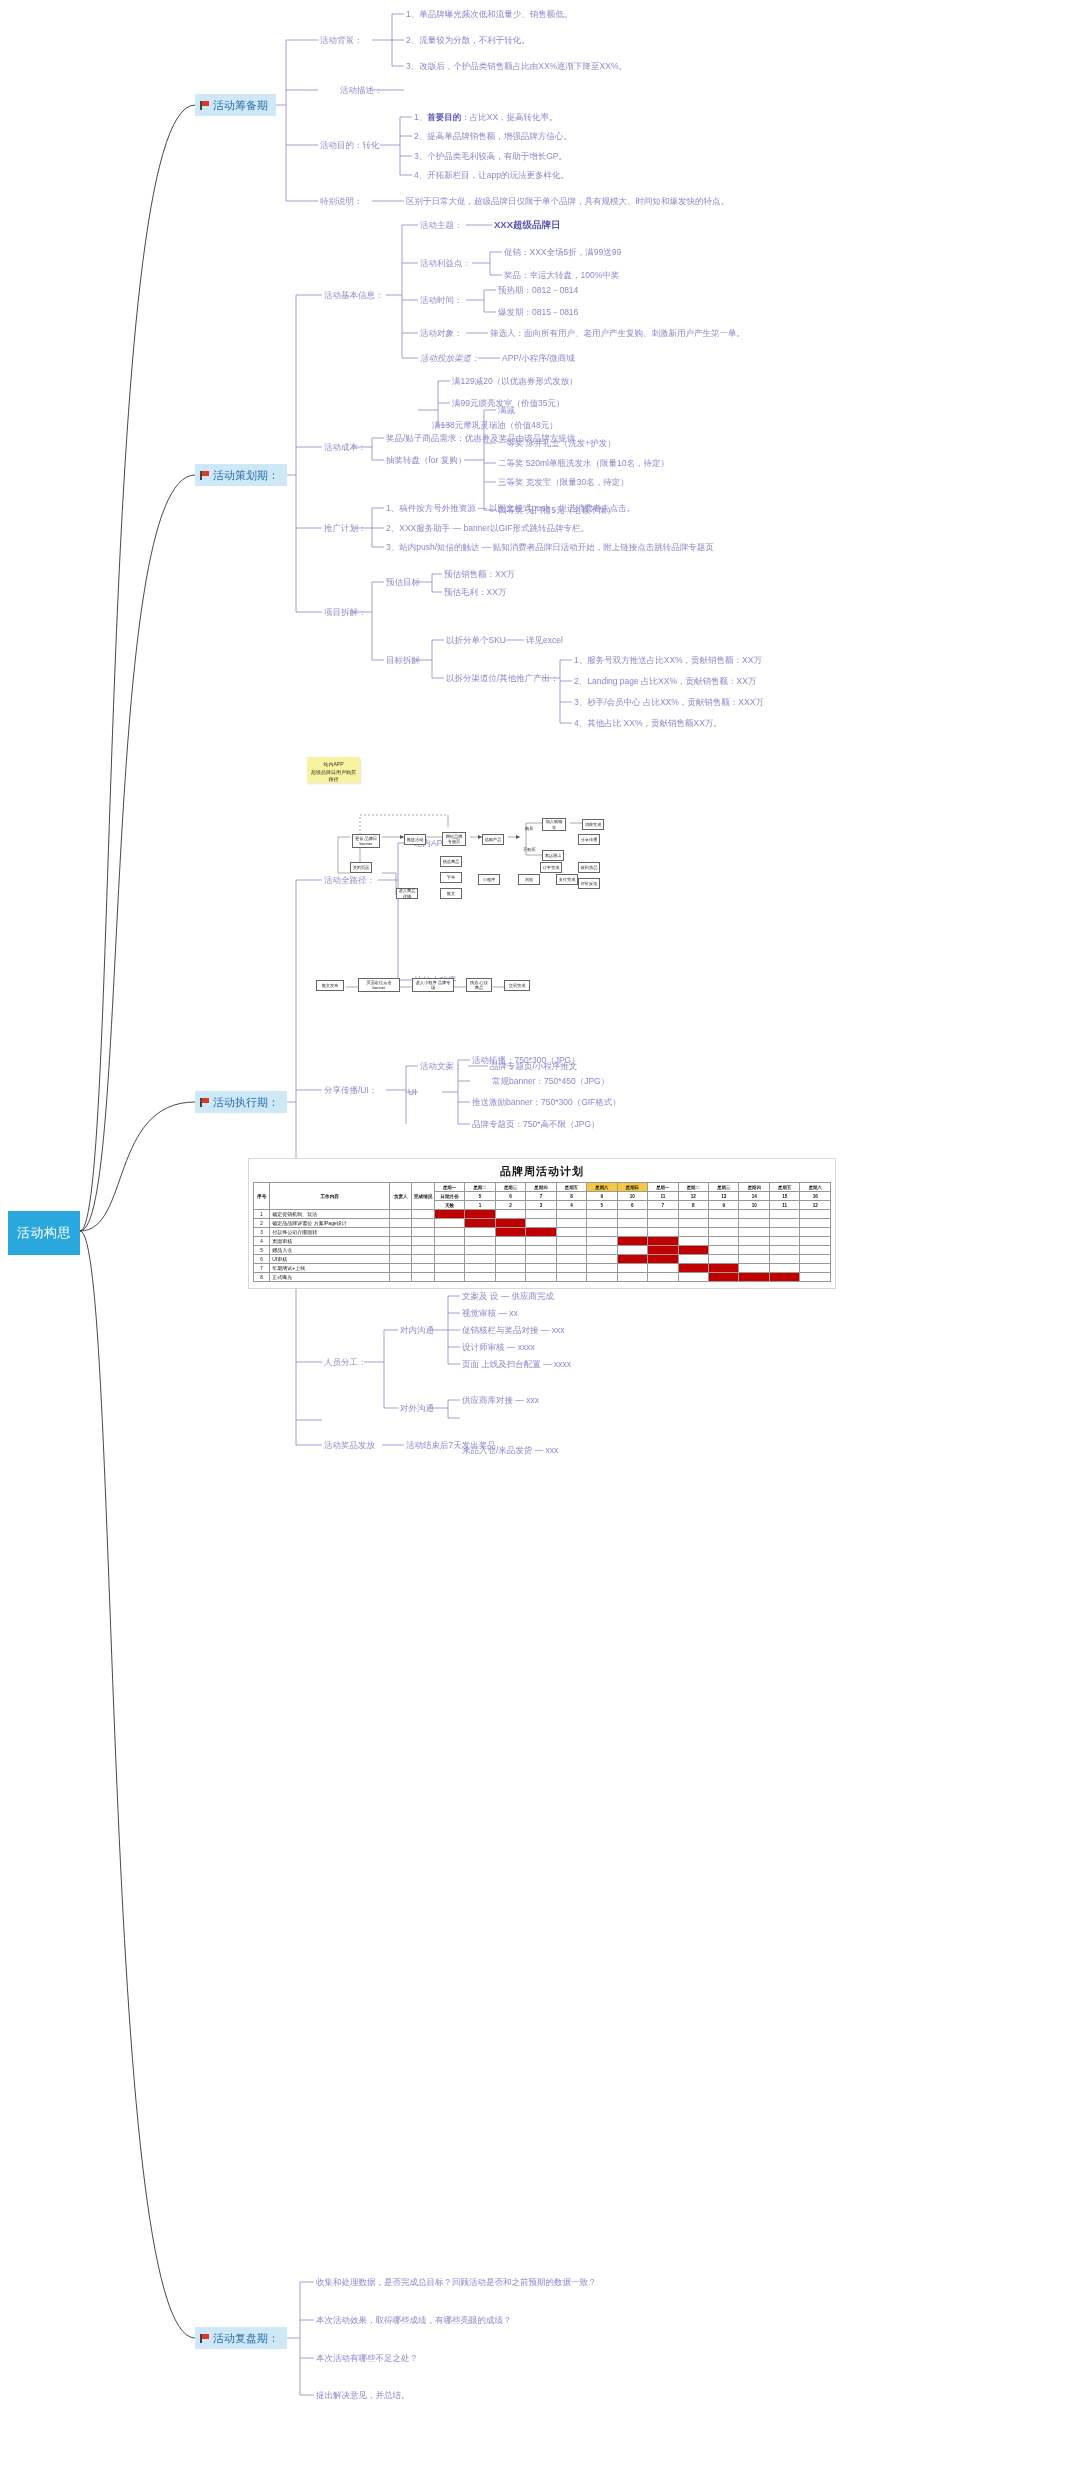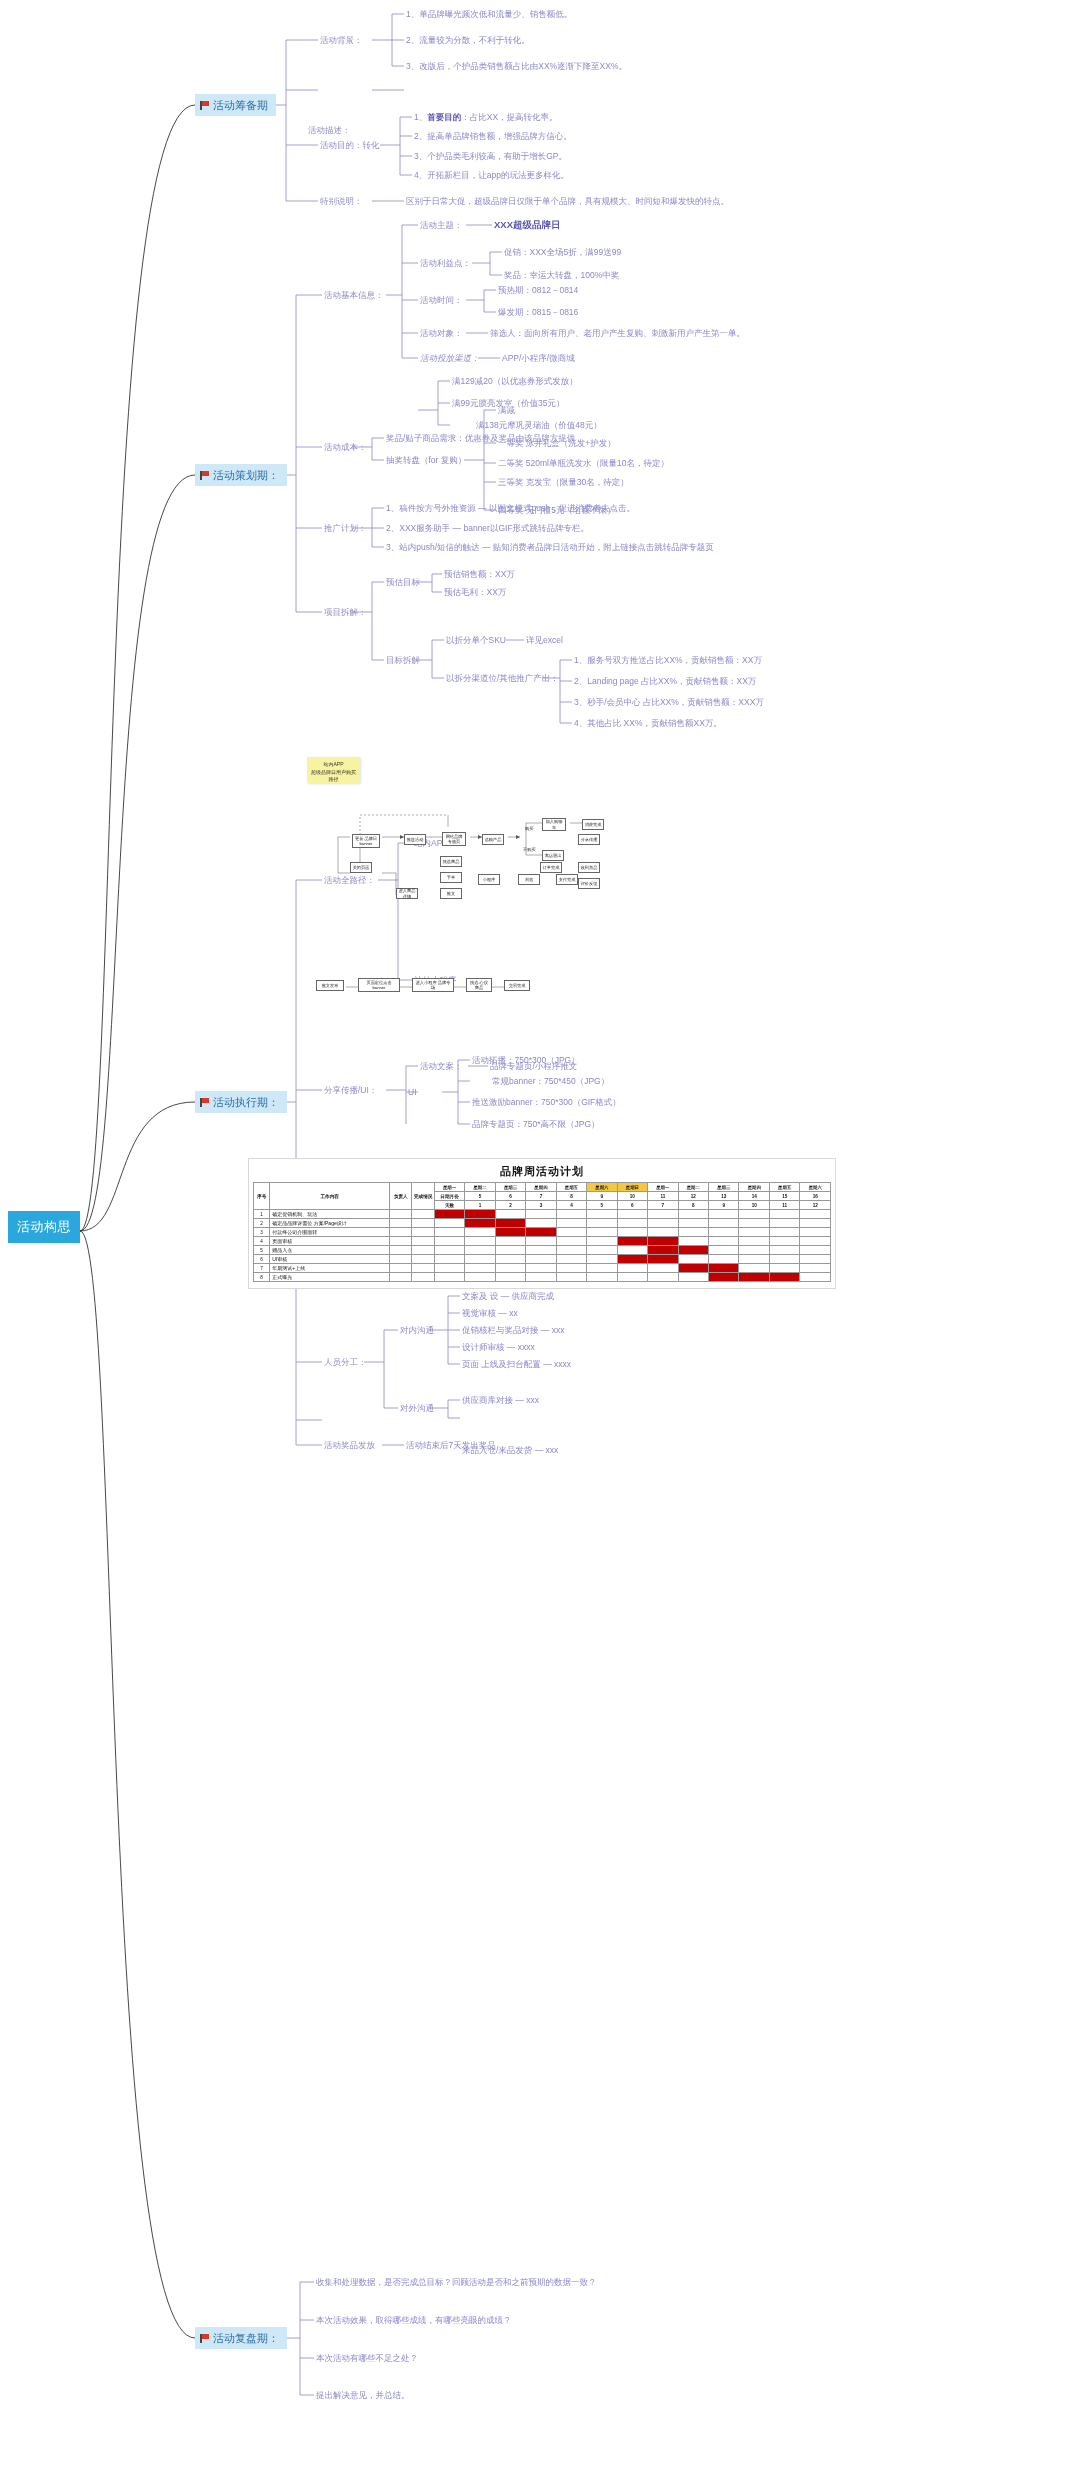--- a/index.html
+++ b/index.html
@@ -12,21 +12,21 @@
     position: relative;
     width: 1080px;
     height: 2488px;
     background: #ffffff;
     overflow: hidden;
   }
   
   .root-node {
     position: absolute;
     left: 8px; top: 1211px;
-    width: 72px; height: 32px;
+    width: 72px; height: 44px;
     background: #2aa7dd;
     color: #ffffff;
     font-size: 13px;
     display: flex; align-items: center; justify-content: center;
     letter-spacing: .5px;
   }
   
   .l1 {
     position: absolute;
     height: 22px;
@@ -339,21 +339,21 @@
   <div class="l1" style="left:195px; top:2327px;">
     <span class="flag"></span>
     <span>活动复盘期：</span>
   </div>
 
   <div class="tnode key" style="left:320px; top:34px;">活动背景：</div>
   <div class="tnode" style="left:406px; top:8px;">1、单品牌曝光频次低和流量少、销售额低。</div>
   <div class="tnode" style="left:406px; top:34px;">2、流量较为分散，不利于转化。</div>
   <div class="tnode" style="left:406px; top:60px;">3、改版后，个护品类销售额占比由XX%逐渐下降至XX%。</div>
 
-  <div class="tnode key" style="left:308px; top:84px;margin-top:40px;">活动描述：</div>
+  <div class="tnode key" style="left:340px; top:84px;">活动描述：</div>
 
   <div class="tnode key" style="left:320px; top:139px;">活动目的：转化</div>
   <div class="tnode" style="left:414px; top:111px;">
     <span>1、</span><b>首要目的</b><span>：占比XX，提高转化率。</span>
   </div>
   <div class="tnode" style="left:414px; top:130px;">
     <span>2、</span><span>提高单品牌销售额，增强品牌方信心。</span>
   </div>
   <div class="tnode" style="left:414px; top:150px;">
     <span>3、</span><span>个护品类毛利较高，有助于增长GP。</span>
@@ -384,21 +384,21 @@
   <div class="tnode key" style="left:420px; top:352px;font-style:italic;">活动投放渠道：</div>
   <div class="tnode" style="left:502px; top:352px;">APP/小程序/微商城</div>
 
   <div class="tnode key" style="left:324px; top:441px;">活动成本：</div>
   <div class="tnode" style="left:386px; top:432px;">奖品/贴子商品需求：优惠券及奖品由该品牌方提供</div>
   <div class="tnode" style="left:386px; top:454px;">抽奖转盘（for 复购）</div>
 
   <div class="tnode" style="left:498px; top:404px;">满减</div>
   <div class="tnode" style="left:452px; top:375px;">满129减20（以优惠券形式发放）</div>
   <div class="tnode" style="left:452px; top:397px;">满99元膜亮发室（价值35元）</div>
-  <div class="tnode" style="left:476px; top:419px;">满138元摩巩灵瑞油（价值48元）</div>
+  <div class="tnode" style="left:432px; top:419px;">满138元摩巩灵瑞油（价值48元）</div>
 
   <div class="tnode" style="left:498px; top:437px;">一等奖 泳井礼盒（洗发+护发）</div>
   <div class="tnode" style="left:498px; top:457px;">二等奖 520ml单瓶洗发水（限量10名，待定）</div>
   <div class="tnode" style="left:498px; top:476px;">三等奖 克发宝（限量30名，待定）</div>
   <div class="tnode" style="left:498px; top:504px;">四等奖 无门槛5元（名额不限）</div>
 
   <div class="tnode key" style="left:324px; top:522px;">推广计划：</div>
   <div class="tnode" style="left:386px; top:502px;">1、稿件按方号外推资源 — 以图文模式push，促进消费者去点击。</div>
   <div class="tnode" style="left:386px; top:522px;">2、XXX服务助手 — banner以GIF形式跳转品牌专栏。</div>
   <div class="tnode" style="left:386px; top:541px;">3、站内push/短信的触达 — 贴知消费者品牌日活动开始，附上链接点击跳转品牌专题页</div>

